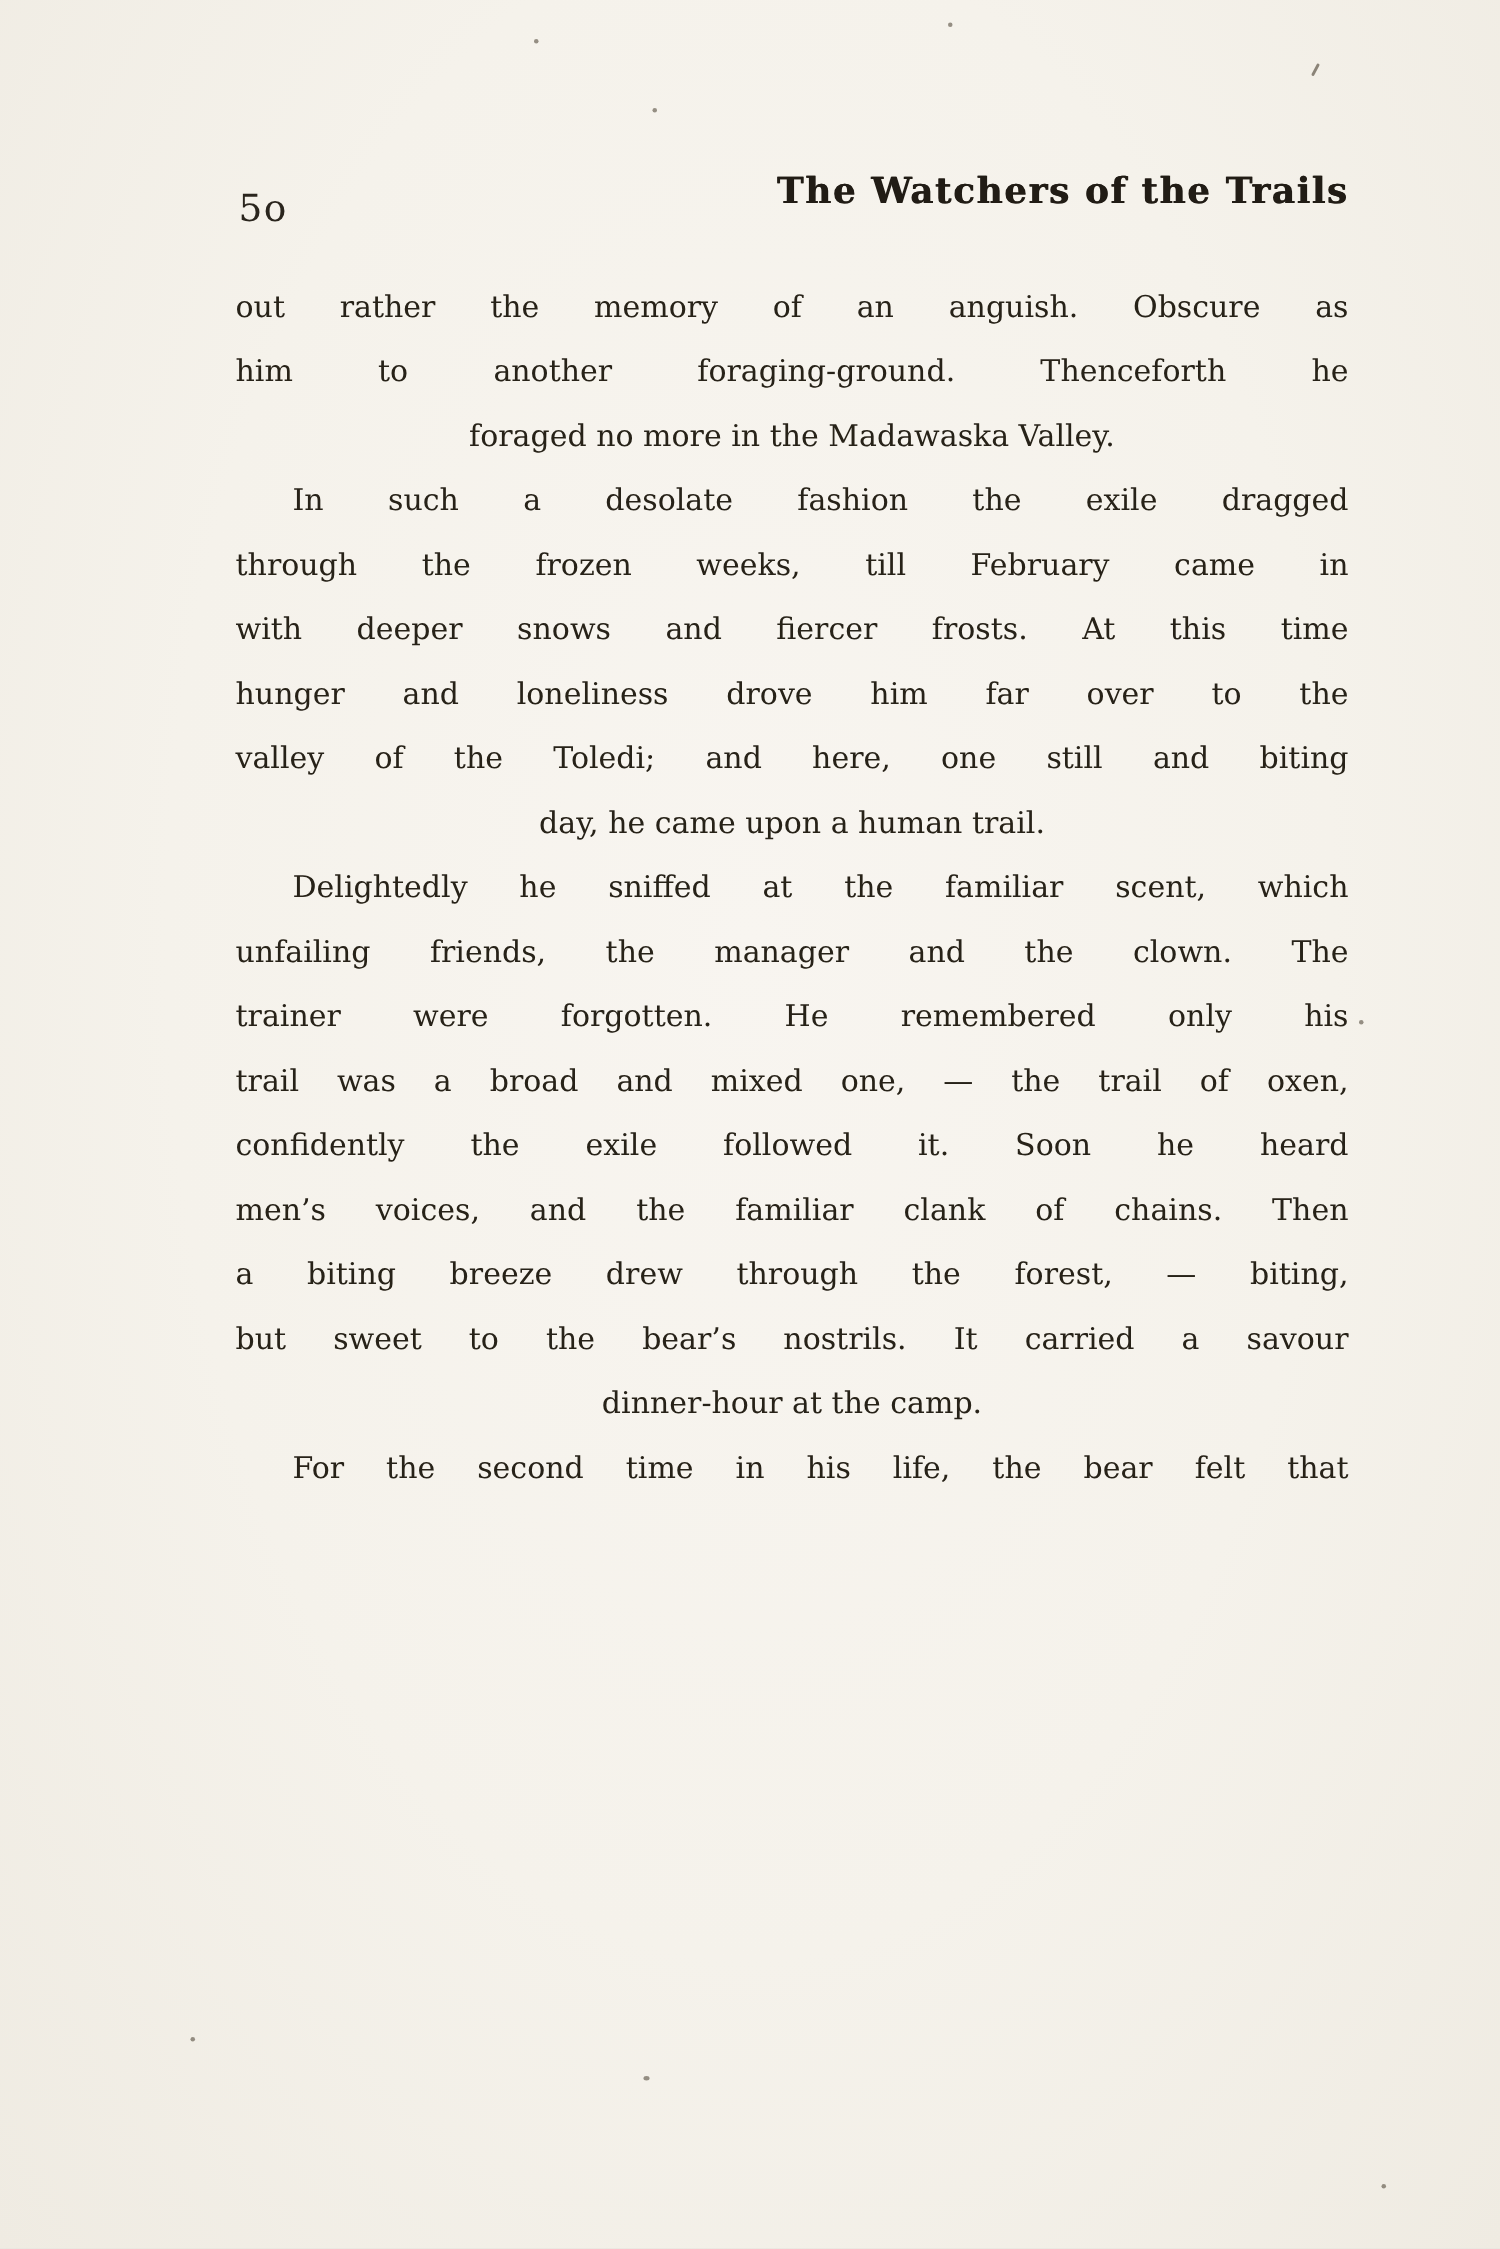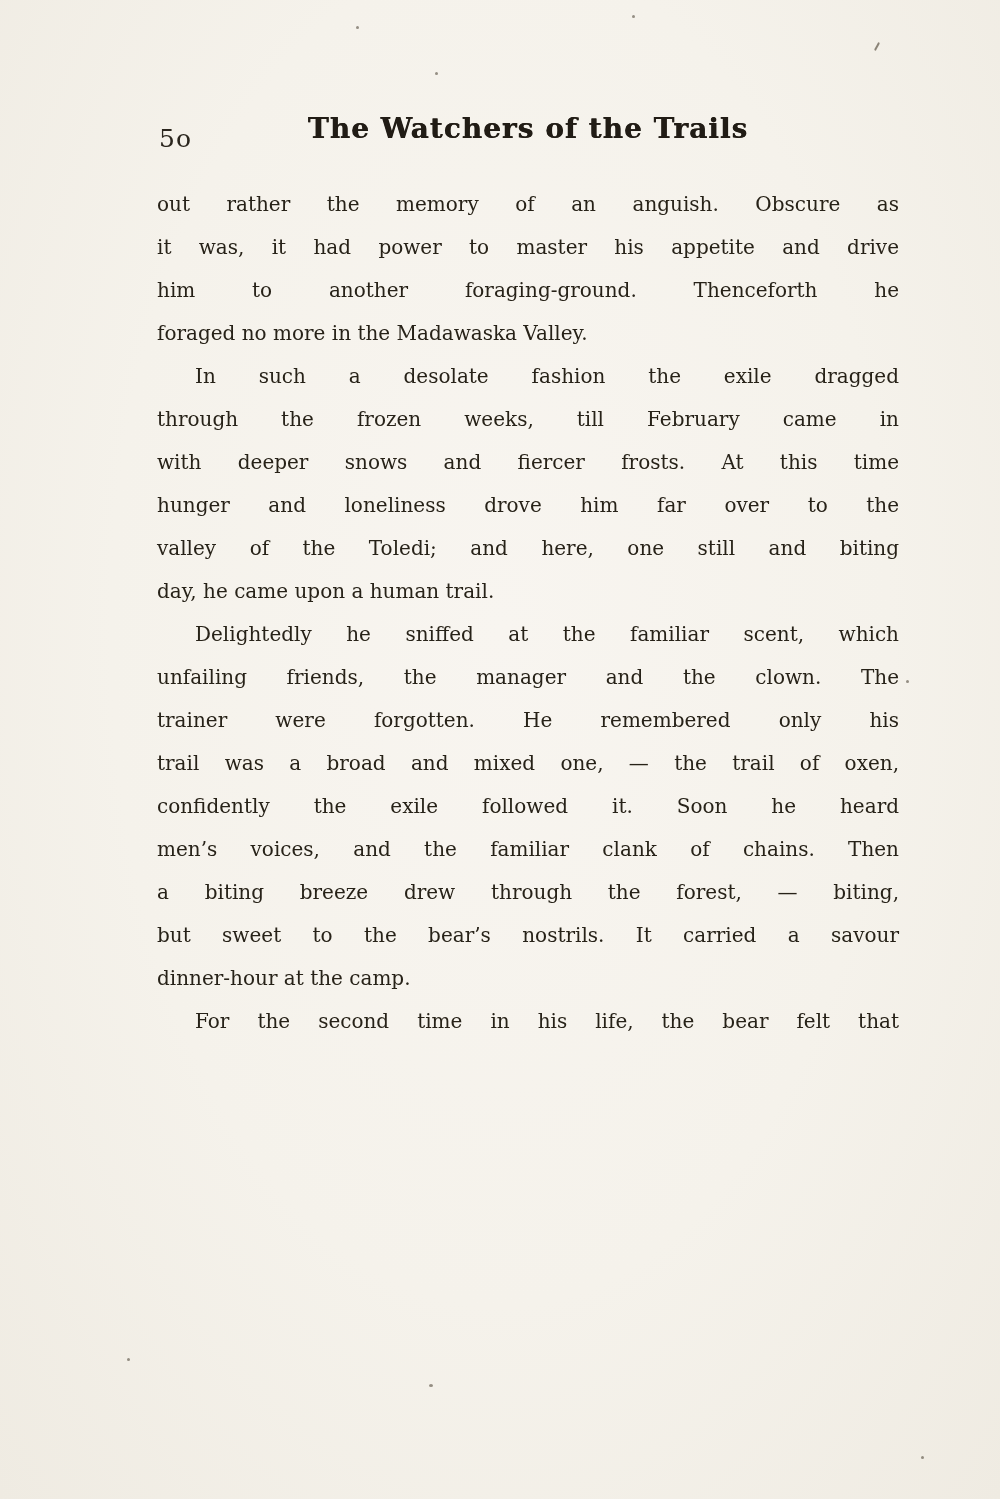--- a/index.html
+++ b/index.html
@@ -31,37 +31,37 @@
   .page-num {
     position: absolute;
     left: 2px;
     top: 12px;
     font-size: 25px;
     letter-spacing: 1px;
     color: #2a251d;
   }
   .title {
     display: block;
-    text-align: center;
-    font-size: 28px;
+    text-align: right;
+    font-size: 24px;
     font-weight: 700;
     letter-spacing: 1px;
     color: #211c15;
     text-shadow: 0.4px 0 0 #211c15;
   }
   .text-block {
     margin-top: 19px;
     font-size: 20px;
     line-height: 43px;
     color: #272218;
   }
   .paragraph { margin: 0; }
   .line {
     width: 742px;
-    text-align: left;
+    text-align: center;
   }
   .line.just {
     text-align: justify;
     text-align-last: justify;
   }
   .line.indent {
     text-indent: 38px;
   }
   .speck {
     position: absolute;
@@ -82,21 +82,20 @@
 
 <div class="page">
   <div class="content">
     <div class="header">
       <span class="page-num">5o</span>
       <span class="title">The Watchers of the Trails</span>
     </div>
     <div class="text-block">
         <div class="paragraph">
           <div class="line just">out rather the memory of an anguish. Obscure as</div>
-          <div class="line just">it was, it had power to master his appetite and drive</div>
           <div class="line just">him to another foraging-ground. Thenceforth he</div>
           <div class="line">foraged no more in the Madawaska Valley.</div>
         </div>
         <div class="paragraph">
           <div class="line just indent">In such a desolate fashion the exile dragged</div>
           <div class="line just">through the frozen weeks, till February came in</div>
           <div class="line just">with deeper snows and fiercer frosts. At this time</div>
           <div class="line just">hunger and loneliness drove him far over to the</div>
           <div class="line just">valley of the Toledi; and here, one still and biting</div>
           <div class="line">day, he came upon a human trail.</div>

